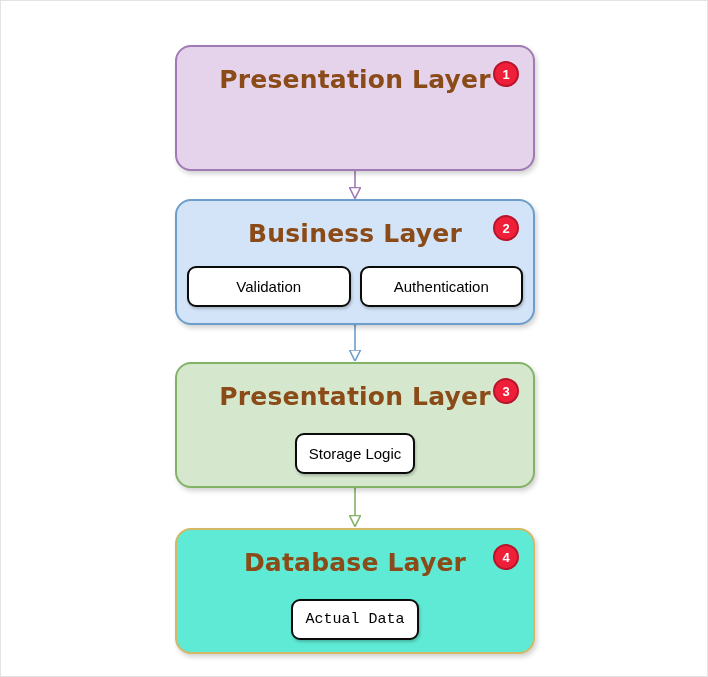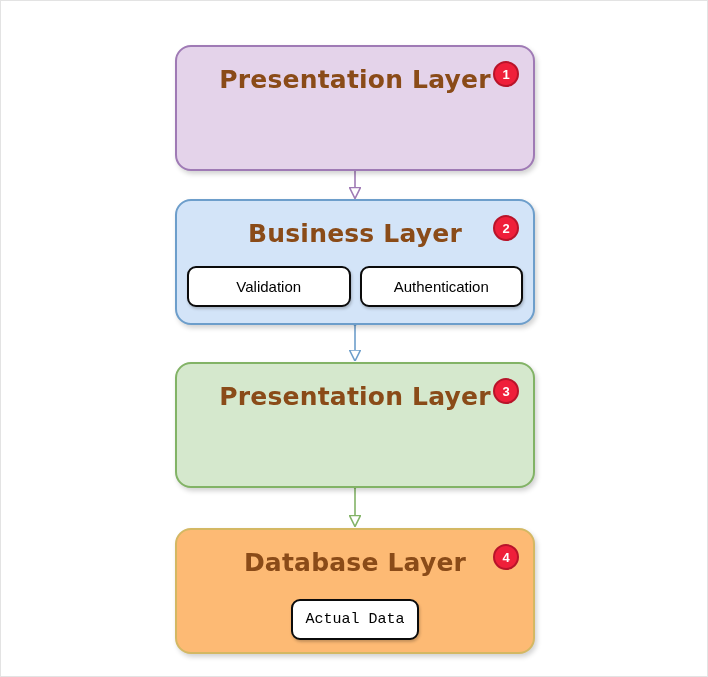--- a/index.html
+++ b/index.html
@@ -167,23 +167,26 @@
     <div class="badge" style="background: rgb(239, 31, 58); border-color: rgb(184, 20, 42); color: rgb(255, 255, 255);">2</div>
     <div class="box-row">
       <div class="comp-box" style="background: rgb(255, 255, 255); border-color: rgb(11, 11, 11); color: rgb(0, 0, 0);">Validation</div>
       <div class="comp-box" style="background: rgb(255, 255, 255); border-color: rgb(11, 11, 11); color: rgb(0, 0, 0);">Authentication</div>
     </div>
   </div>
 
   <div class="layer" id="layer-2" style="background: rgb(213, 232, 205); border-color: rgb(130, 179, 102);">
     <div class="layer-title" style="color: rgb(138, 75, 24);">Presentation Layer</div>
     <div class="badge" style="background: rgb(239, 31, 58); border-color: rgb(184, 20, 42); color: rgb(255, 255, 255);">3</div>
+    <div class="box-row">
+      <div class="comp-box" style="background: rgb(255, 255, 255); border-color: rgb(11, 11, 11); color: rgb(0, 0, 0);">Storage Logic</div>
+    </div>
   </div>
 
-  <div class="layer" id="layer-3" style="background: #fdba74; border-color: rgb(212, 184, 99);">
+  <div class="layer" id="layer-3" style="background: #5eead4; border-color: rgb(212, 184, 99);">
     <div class="layer-title" style="color: rgb(138, 75, 24);">Database Layer</div>
     <div class="badge" style="background: rgb(239, 31, 58); border-color: rgb(184, 20, 42); color: rgb(255, 255, 255);">4</div>
     <div class="box-row">
       <div class="comp-box" style="background: rgb(255, 255, 255); border-color: rgb(11, 11, 11); color: rgb(0, 0, 0); font-family: Liberation Mono, monospace;">Actual Data</div>
     </div>
   </div>
 
 </div>
 
 </body></html>

